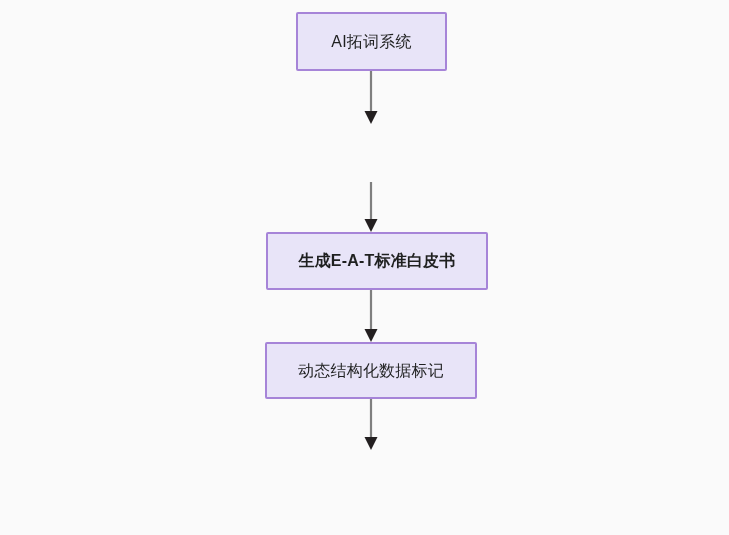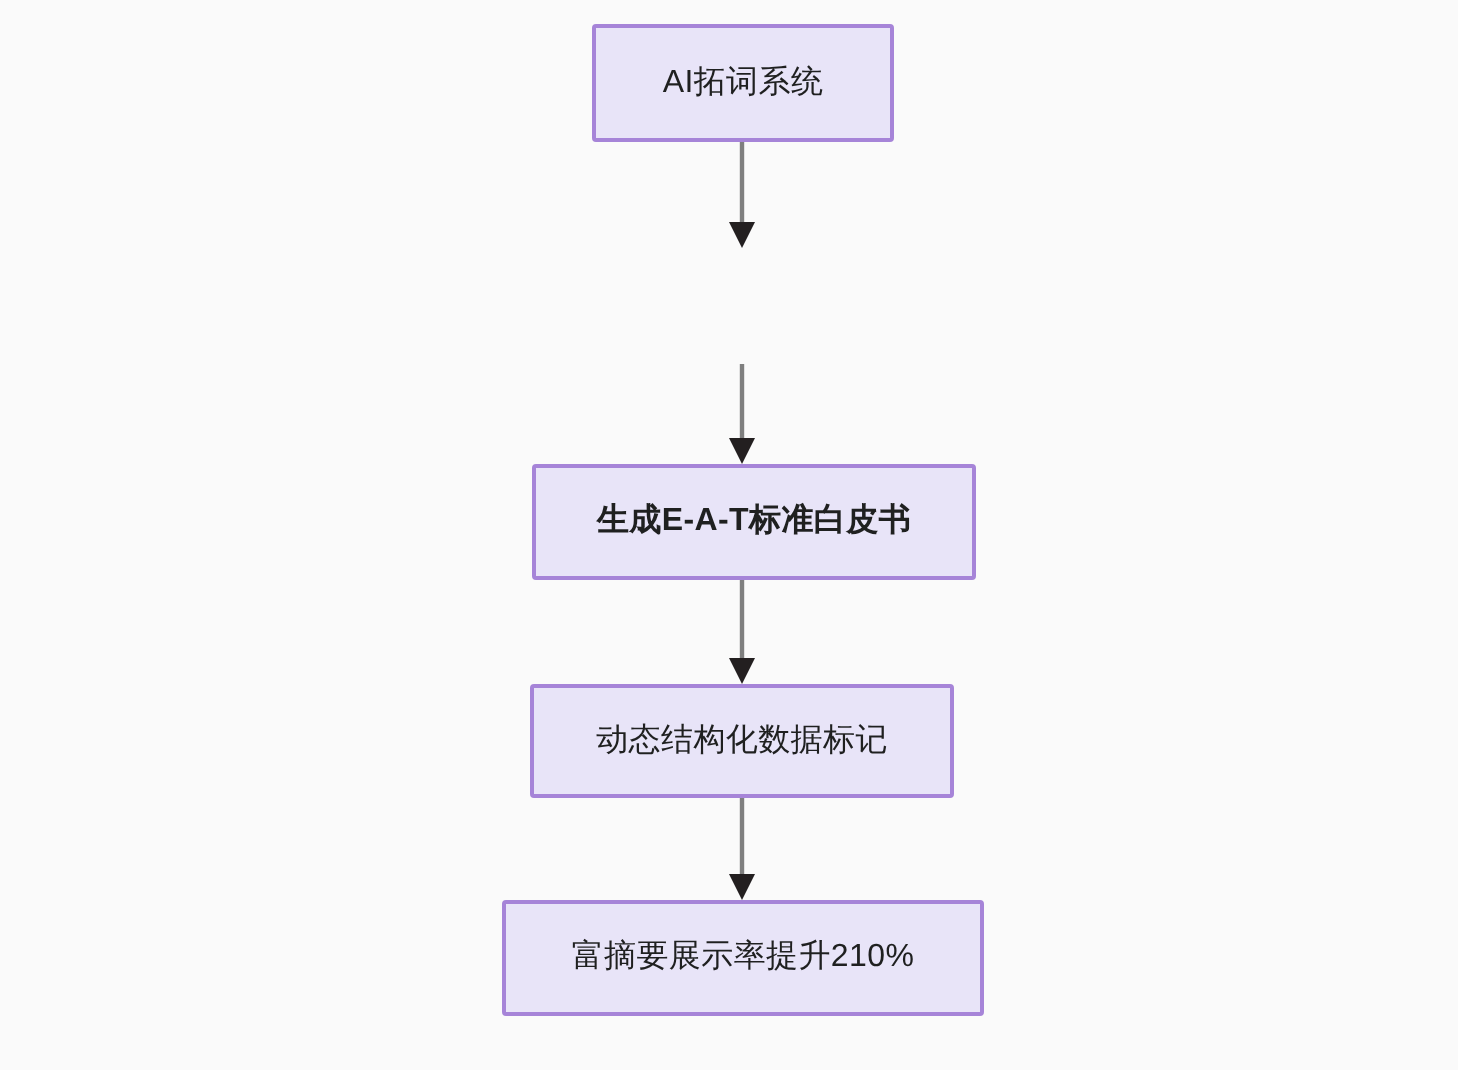--- a/index.html
+++ b/index.html
@@ -71,15 +71,14 @@
     </g>
     <g>
       <line class="edge-line" x1="371" y1="399" x2="371" y2="440"></line>
       <polygon class="edge-head" points="371,450 364.5,437 377.5,437"></polygon>
     </g>
   </svg>
 
   <div class="node" id="n1" style="left: 296px; top: 12px; width: 151px; height: 59px;">AI拓词系统</div>
   <div class="node" id="n3" style="left: 266px; top: 232px; width: 222px; height: 58px; font-weight: bold;">生成E-A-T标准白皮书</div>
   <div class="node" id="n4" style="left: 265px; top: 342px; width: 212px; height: 57px;">动态结构化数据标记</div>
-  <div class="node" id="n5" style="left: 251px; top: 450px; width: 241px; height: 58px;">富摘要展示率提升210%</div>
 
 </div>
 
 </body></html>

